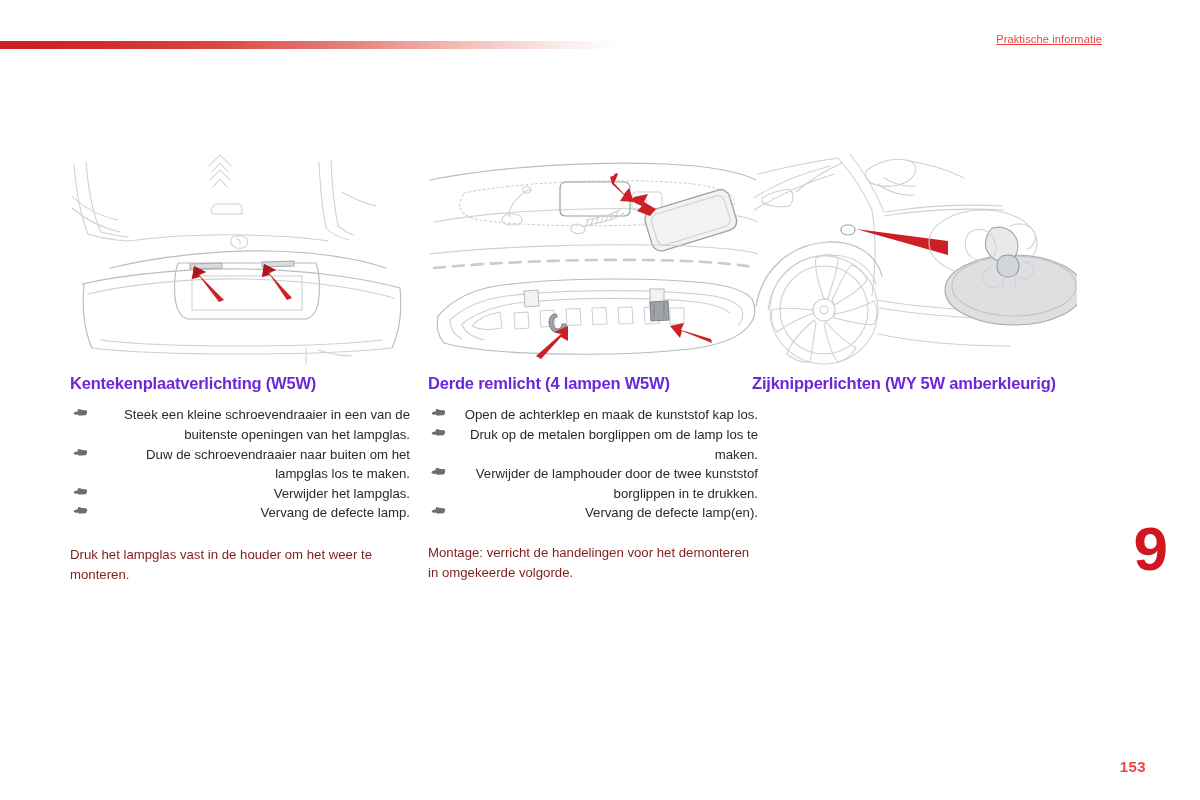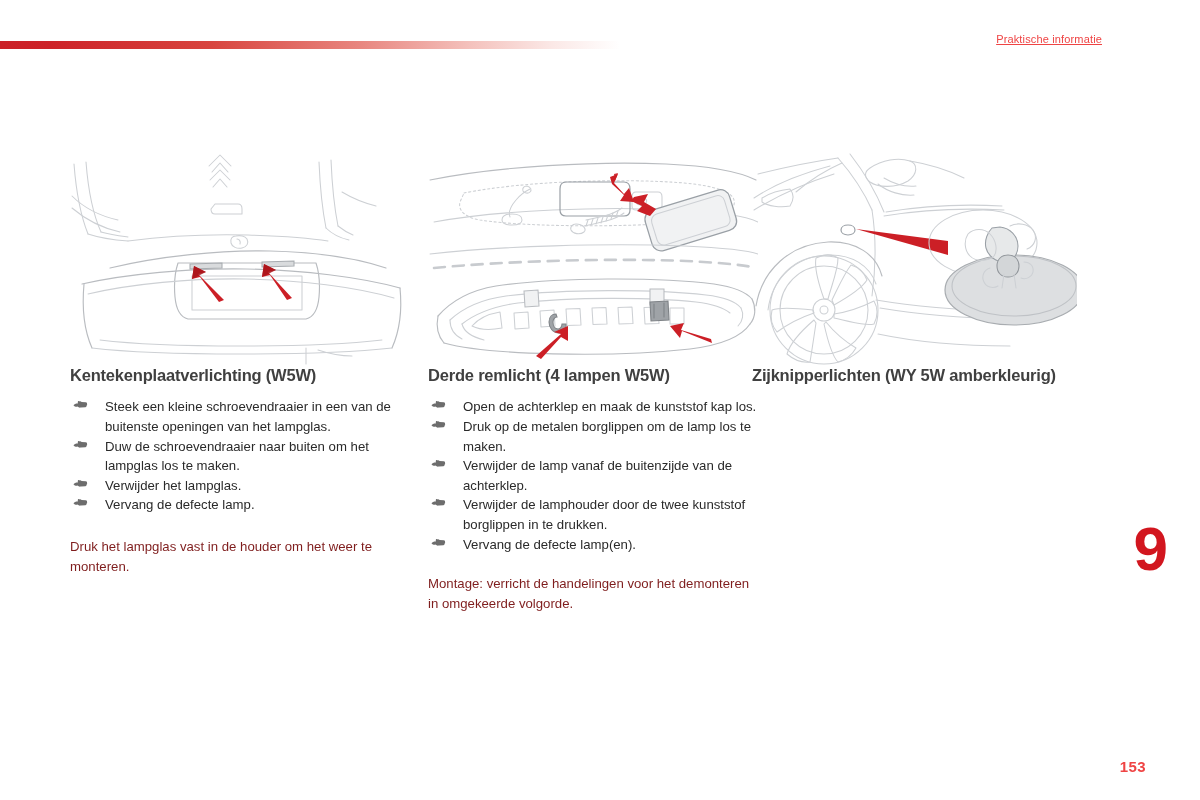--- a/index.html
+++ b/index.html
@@ -85,38 +85,39 @@
   .figure {
     position: relative;
     width: 100%;
     height: 215px;
   }
   .figure svg { display: block; }
 
   .section-heading {
     font-size: 16.5px;
     font-weight: bold;
-    color: #404040;
+    color: #6d28d9;
     line-height: 1.3;
-    margin: 0 0 11px 0;
+    margin: 8px 0 11px 0;
     letter-spacing: -0.2px;
   }
 
   .bullet-list {
     list-style: none;
     margin: 0;
     padding: 0;
   }
   .bullet-list li {
     position: relative;
     padding-left: 35px;
     font-size: 13.2px;
     line-height: 19.6px;
     color: #2a2a2a;
     margin-bottom: 0px;
+    text-align: right;
   }
   .bullet-marker {
     position: absolute;
     left: 2px;
     top: 1px;
     width: 16px;
     height: 14px;
     color: #666;
     font-size: 13px;
     line-height: 14px;
@@ -368,21 +369,20 @@
           </svg>
       </span>
       <span>Druk op de metalen borglippen om de lamp los te maken.</span>
     </li>
     <li>
       <span class="bullet-marker">
         <svg width="16" height="13" viewBox="0 0 16 13">
             <path d="M1.5 7.2 C2.6 6.0 4.2 5.4 5.8 5.6 L5.8 4.1 C5.8 3.3 6.4 2.8 7.1 3.0 L7.1 3.6 C7.9 3.2 9.0 3.3 9.6 3.9 L13.8 4.2 C14.9 4.3 15.4 5.3 14.9 6.1 C15.4 6.6 15.2 7.5 14.4 7.8 C14.7 8.4 14.2 9.1 13.4 9.2 L8.9 9.5 C7.6 9.9 6.3 9.5 5.6 8.6 C4.3 9.2 2.6 8.6 1.5 7.2 Z" fill="#6d6d6d"></path>
           </svg>
       </span>
-      <span>Verwijder de lamp vanaf de buitenzijde van de achterklep.</span>
     </li>
     <li>
       <span class="bullet-marker">
         <svg width="16" height="13" viewBox="0 0 16 13">
             <path d="M1.5 7.2 C2.6 6.0 4.2 5.4 5.8 5.6 L5.8 4.1 C5.8 3.3 6.4 2.8 7.1 3.0 L7.1 3.6 C7.9 3.2 9.0 3.3 9.6 3.9 L13.8 4.2 C14.9 4.3 15.4 5.3 14.9 6.1 C15.4 6.6 15.2 7.5 14.4 7.8 C14.7 8.4 14.2 9.1 13.4 9.2 L8.9 9.5 C7.6 9.9 6.3 9.5 5.6 8.6 C4.3 9.2 2.6 8.6 1.5 7.2 Z" fill="#6d6d6d"></path>
           </svg>
       </span>
       <span>Verwijder de lamphouder door de twee kunststof borglippen in te drukken.</span>
     </li>
     <li>

